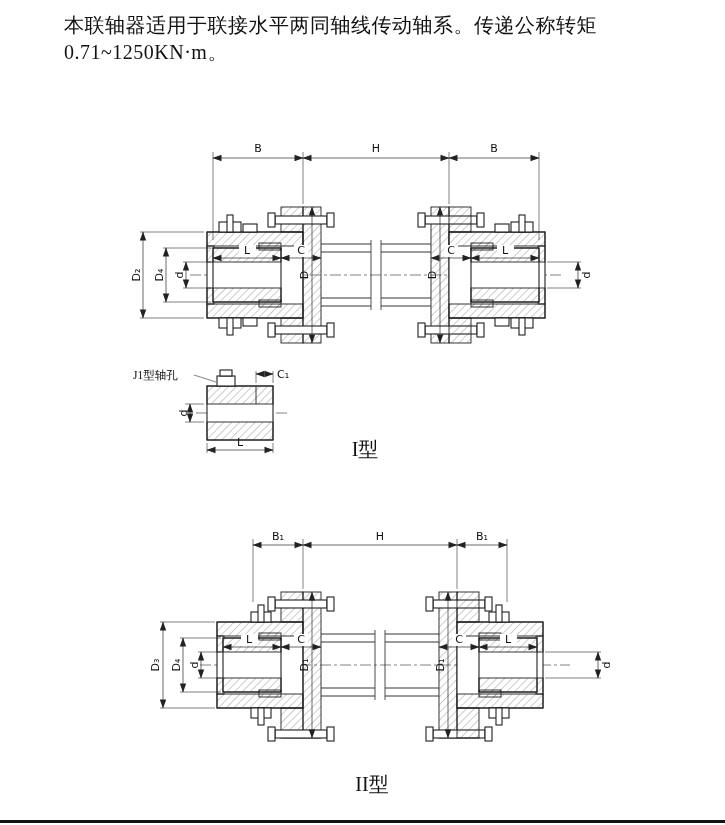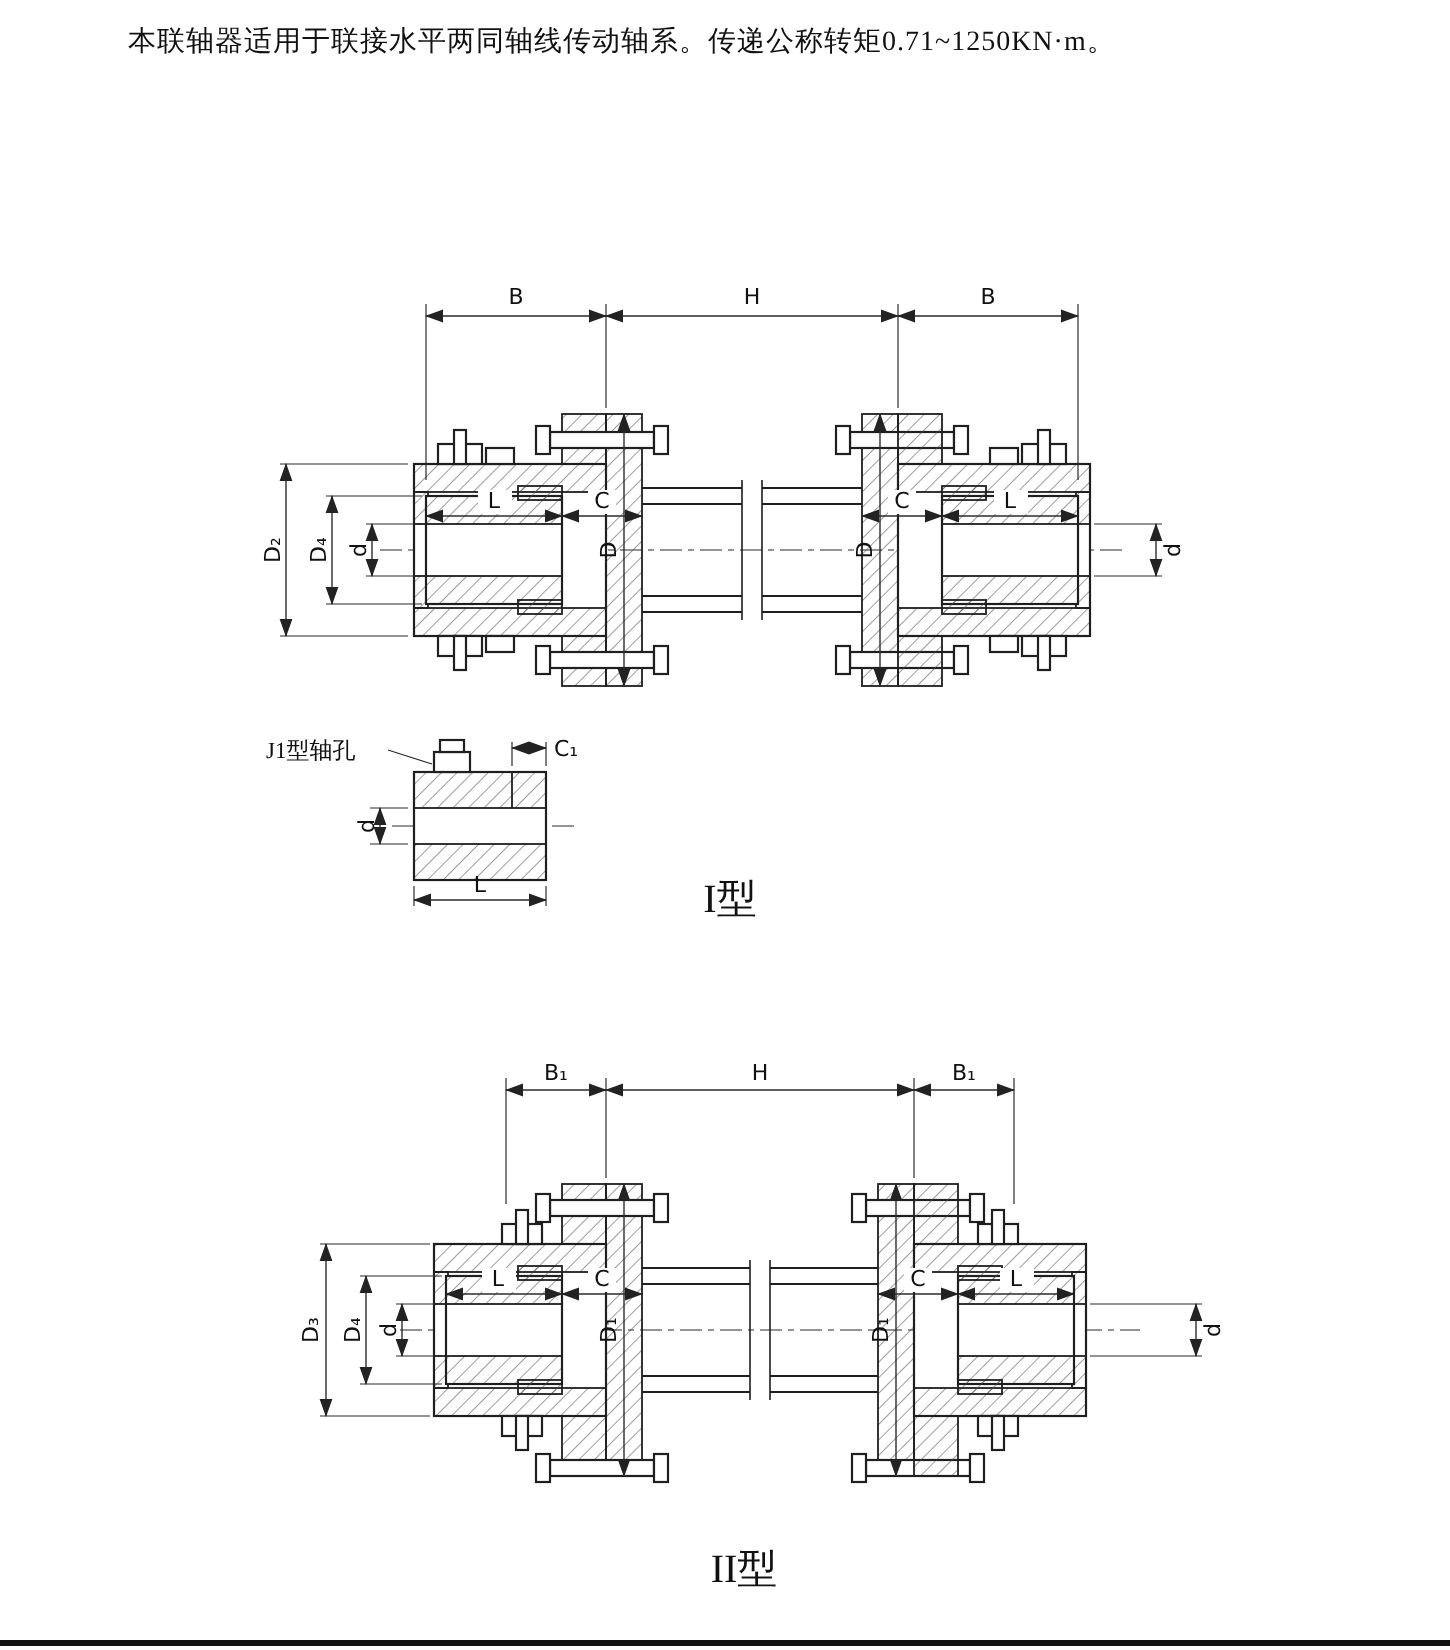--- a/index.html
+++ b/index.html
@@ -1,19 +1,19 @@
 <!DOCTYPE html>
 <html><head>
 <meta charset="utf-8">
 <style>
   html,body{margin:0;padding:0;background:#e8e8e8;}
   .page{position:relative;width:725px;height:825px;background:#ffffff;overflow:hidden;
         font-family:"Liberation Serif","DejaVu Serif",serif;}
   .hdr{position:absolute;left:64px;top:12px;width:620px;margin:0;
-       font-size:14px;letter-spacing:.5px;color:#111;}
+       font-size:20px;letter-spacing:.5px;color:#111;}
   svg.draw{position:absolute;left:0;top:0;}
   
   .ol{fill:#ffffff;stroke:#1f1f1f;stroke-width:1.1;}
   .hz{fill:url(#h);stroke:#1f1f1f;stroke-width:0.9;}
   .tl{stroke:#1f1f1f;stroke-width:0.9;fill:none;}
   .brk{stroke:#1f1f1f;stroke-width:0.8;fill:none;}
   .cl{stroke:#2b2b2b;stroke-width:0.6;fill:none;stroke-dasharray:11 3 3 3;}
   
   .dim{stroke:#2b2b2b;stroke-width:0.7;fill:none;}
   .ext{stroke:#2b2b2b;stroke-width:0.6;fill:none;}

